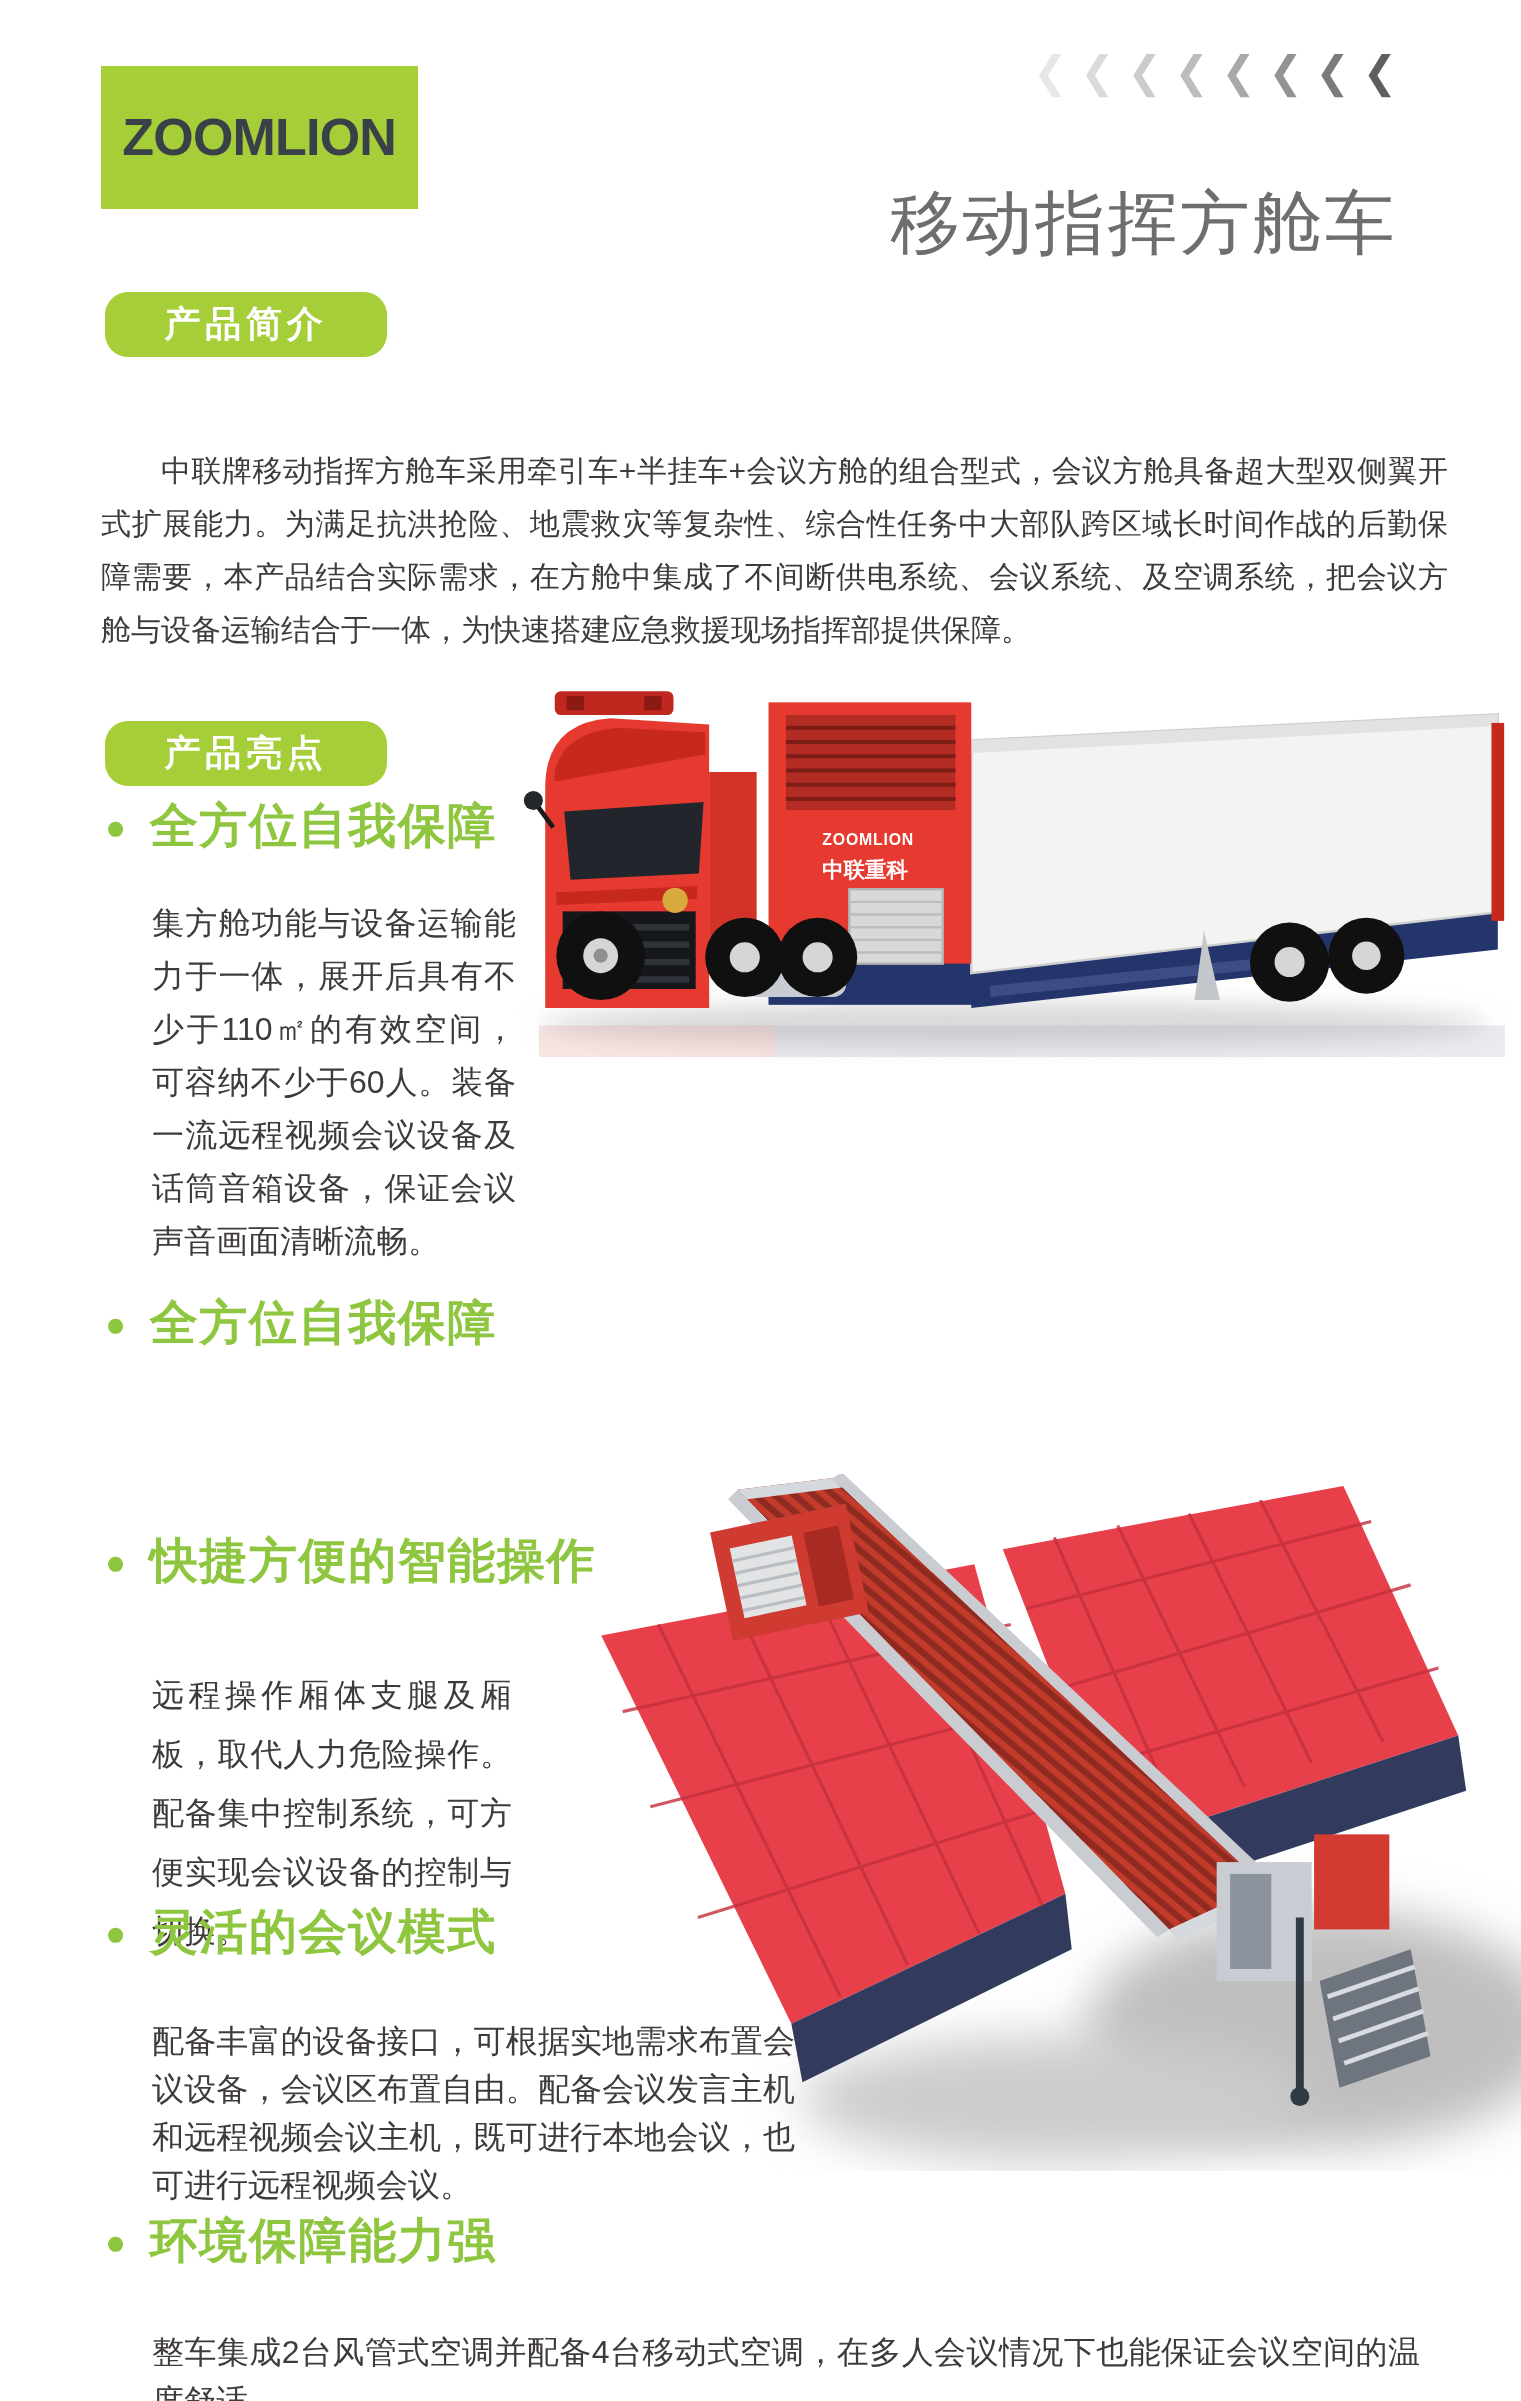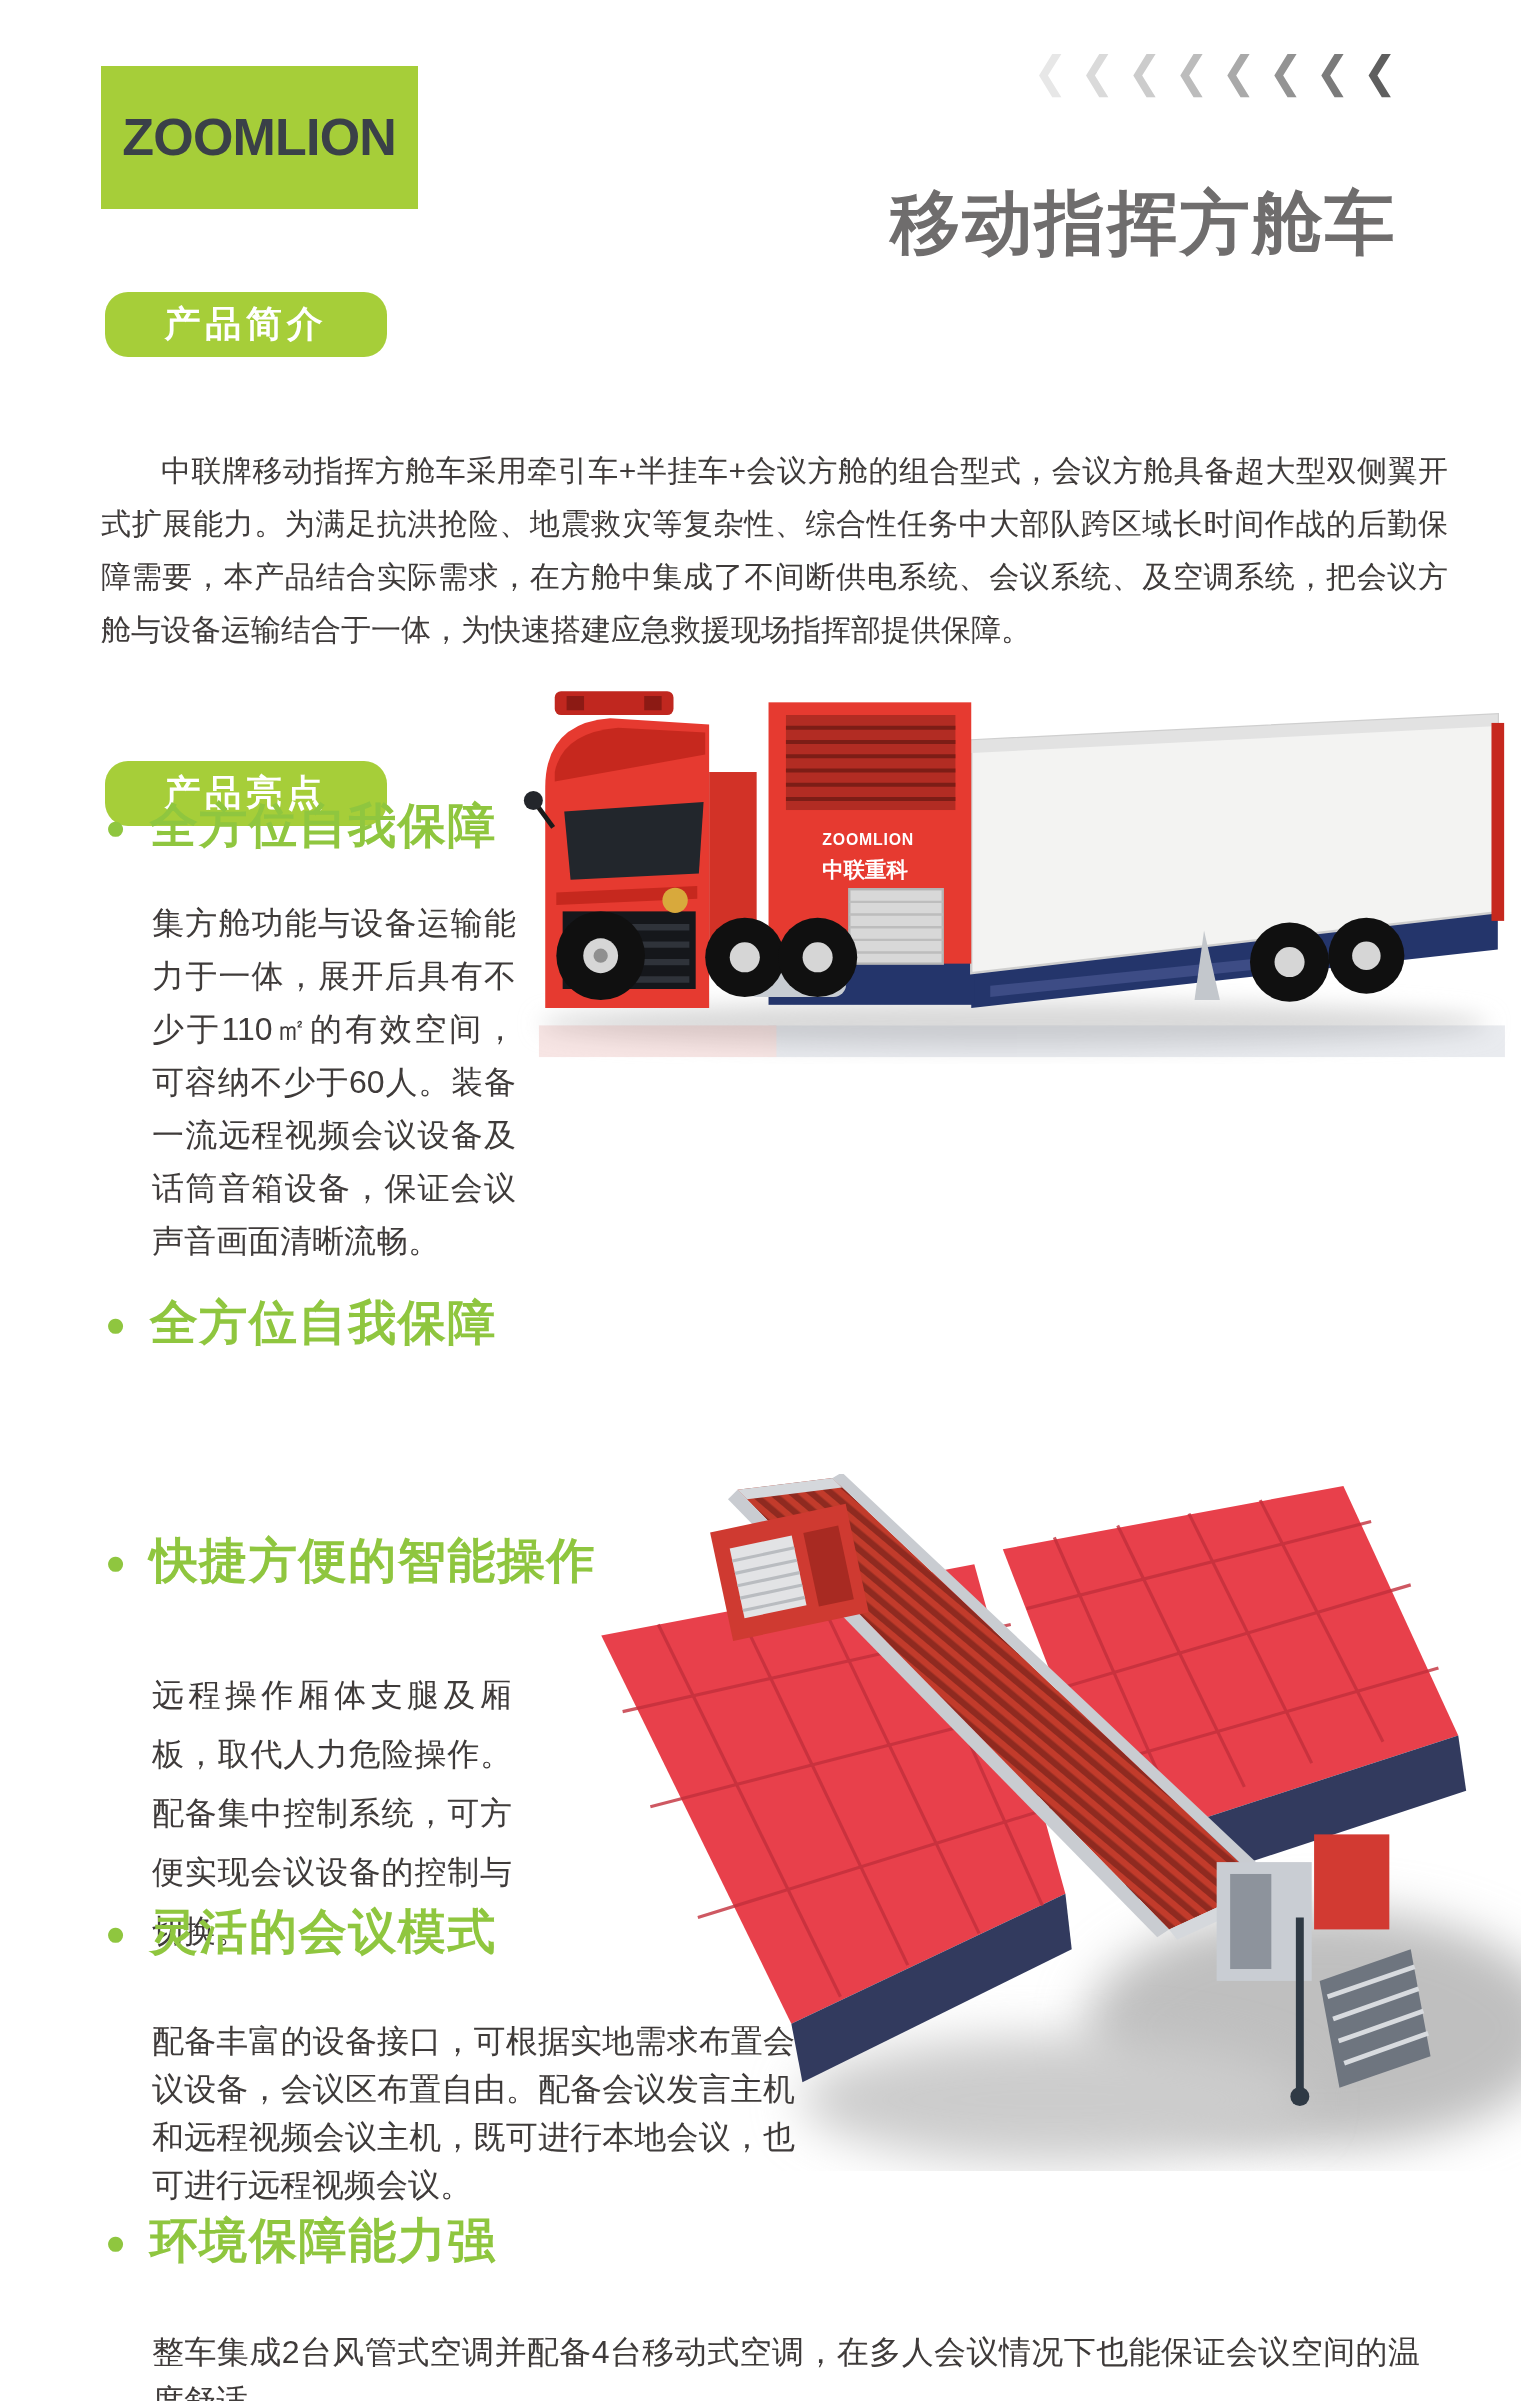--- a/index.html
+++ b/index.html
@@ -23,31 +23,31 @@
   .chevrons span{transform:scaleY(1.05);}
   .chevrons span:nth-child(1){color:#e7e7e7}
   .chevrons span:nth-child(2){color:#dadada}
   .chevrons span:nth-child(3){color:#cccccc}
   .chevrons span:nth-child(4){color:#bcbcbc}
   .chevrons span:nth-child(5){color:#a9a9a9}
   .chevrons span:nth-child(6){color:#939393}
   .chevrons span:nth-child(7){color:#7b7b7b}
   .chevrons span:nth-child(8){color:#5f5f5f}
   .page-title{
-    position:absolute;top:130px;right:124px;font-size:70px;font-weight:700;
+    position:absolute;top:130px;right:124px;font-size:70px;font-weight:400;
     color:var(--title-gray);letter-spacing:2.4px;white-space:nowrap;
   }
   
   .badge{
     position:absolute;left:105px;width:282px;height:65px;background:var(--green);
     color:#fff;font-size:36px;font-weight:700;letter-spacing:4.8px;
     display:flex;align-items:center;justify-content:center;z-index:3;border-radius:23px;
   }
   .badge-intro{top:292px}
-  .badge-highlights{top:761px}
+  .badge-highlights{top:721px}
   
   .intro-body{
     position:absolute;left:101px;top:414px;width:1347px;z-index:2;
     font-size:30px;line-height:53px;text-align:justify;text-indent:2em;color:var(--body-ink);
   }
   .hl-head{
     position:absolute;left:105px;display:flex;align-items:center;gap:22px;z-index:3;
     color:var(--heading-green);font-size:48px;font-weight:700;letter-spacing:1.6px;white-space:nowrap;
   }
   .hl-head .dot{font-size:35px;line-height:1;color:var(--heading-green);}

